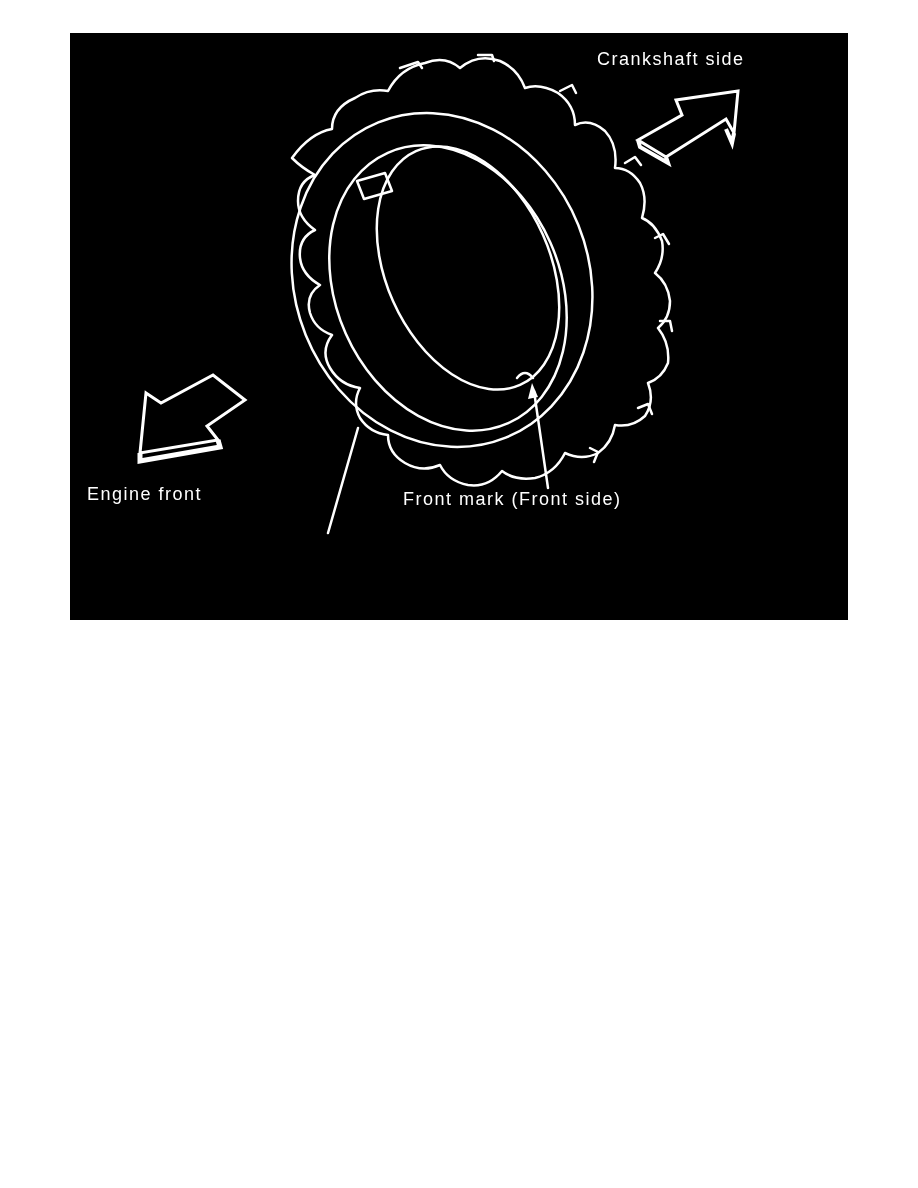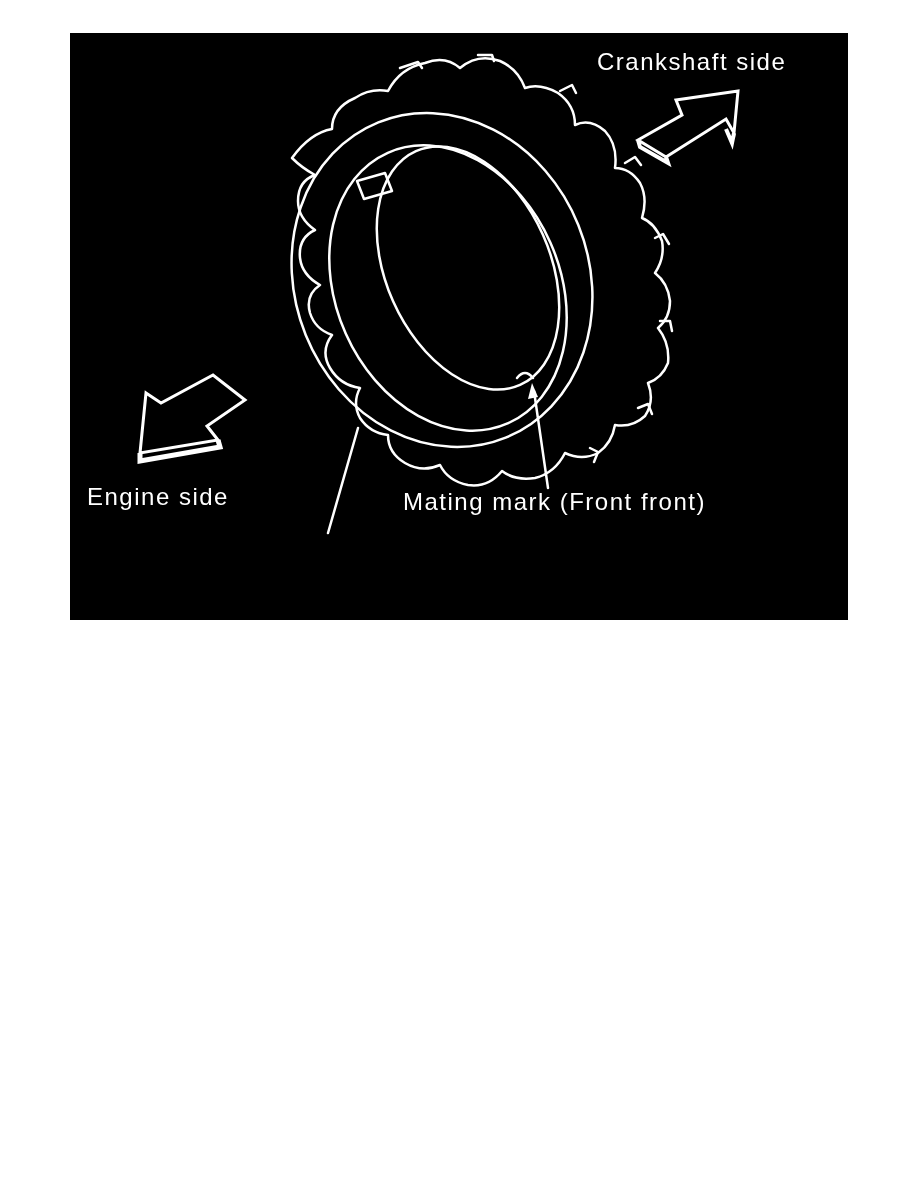--- a/index.html
+++ b/index.html
@@ -4,21 +4,21 @@
 <style>
   html, body { margin: 0; padding: 0; background: #ffffff; }
   body { width: 918px; height: 1188px; position: relative; overflow: hidden; }
   .panel {
     position: absolute; left: 70px; top: 33px; width: 778px; height: 587px;
     background: #000000; overflow: hidden;
   }
   .panel svg { position: absolute; left: 0; top: 0; }
   .label {
     position: absolute; color: #ffffff;
-    font-family: "Liberation Sans", sans-serif; font-size: 24px;
+    font-family: "Liberation Sans", sans-serif; font-size: 18px;
     letter-spacing: 1.5px; white-space: nowrap; line-height: 1;
   }
 </style>
 </head>
 <body>
 
 <div class="panel">
   <svg width="778" height="587" viewBox="0 0 778 587">
     <g fill="none" stroke="#ffffff" stroke-width="2.5" stroke-linejoin="round" stroke-linecap="round">
 
@@ -57,15 +57,15 @@
       <path d="M 664 100 L 662 110 L 656 96" stroke-width="4"></path>
     </g>
 
     <g fill="none" stroke="#ffffff" stroke-width="3" stroke-linejoin="miter">
       <path d="M 76 360 L 91 370 L 143 342 L 175 367 L 137 393 L 148 407 L 70 420 Z"></path>
       <path d="M 70 420 L 70 428 L 150 414 L 148 407" stroke-width="5"></path>
     </g>
   </svg>
 
   <div class="label" style="left:527px; top:17px;">Crankshaft side</div>
-  <div class="label" style="left:17px; top:452px;">Engine side</div>
-  <div class="label" style="left:333px; top:457px;">Mating mark (Front front)</div>
+  <div class="label" style="left:17px; top:452px;">Engine front</div>
+  <div class="label" style="left:333px; top:457px;">Front mark (Front side)</div>
 </div>
 
 </body></html>

